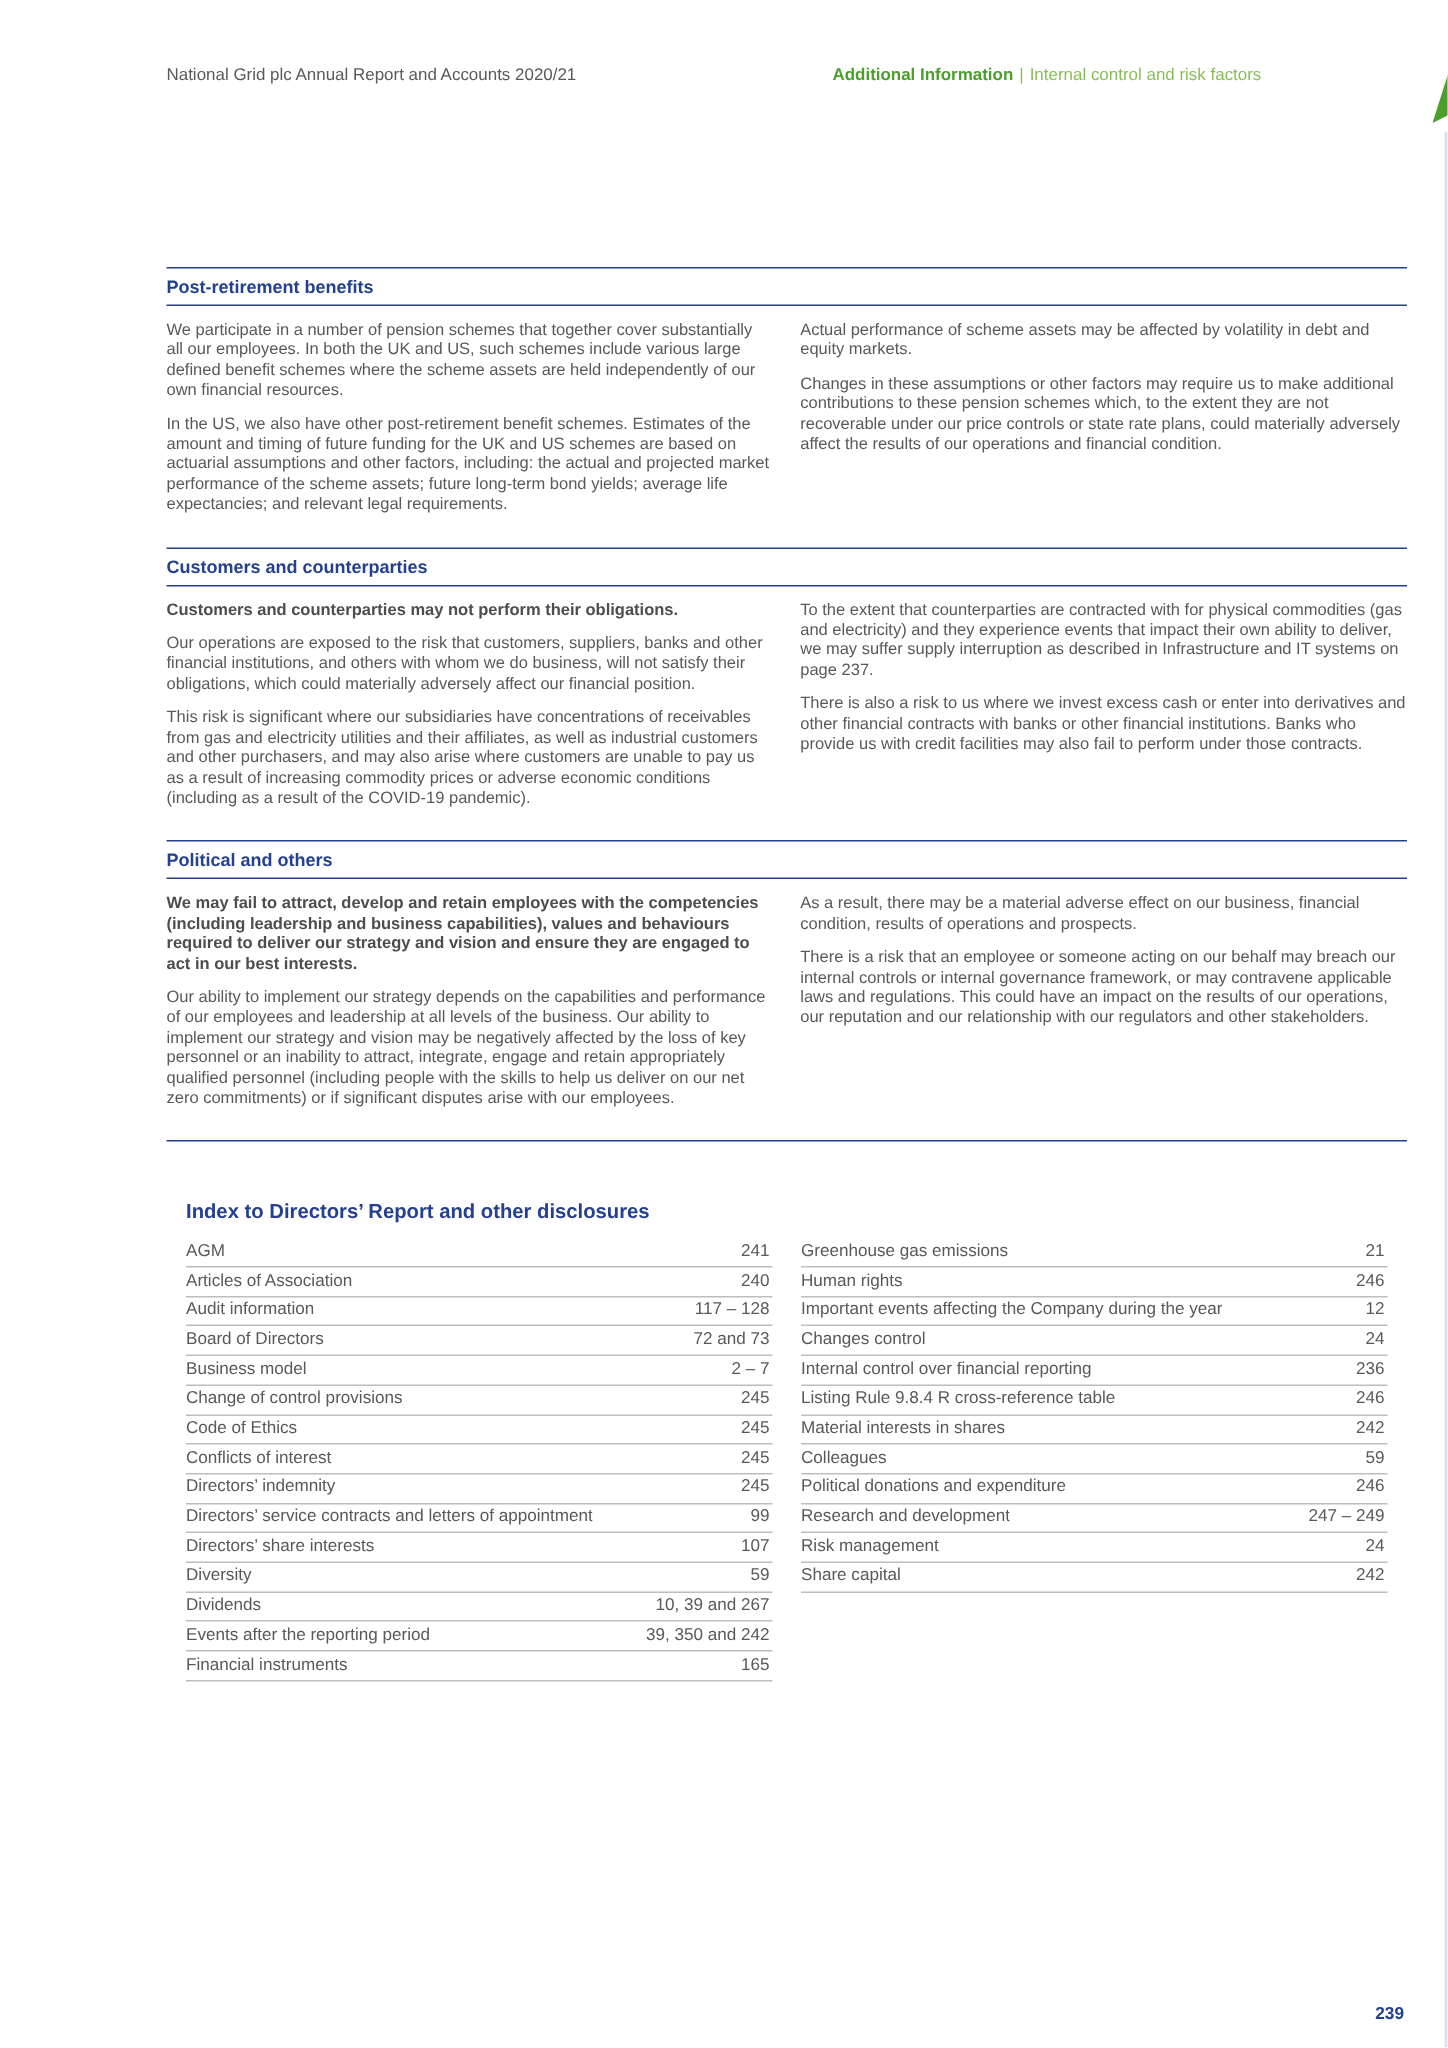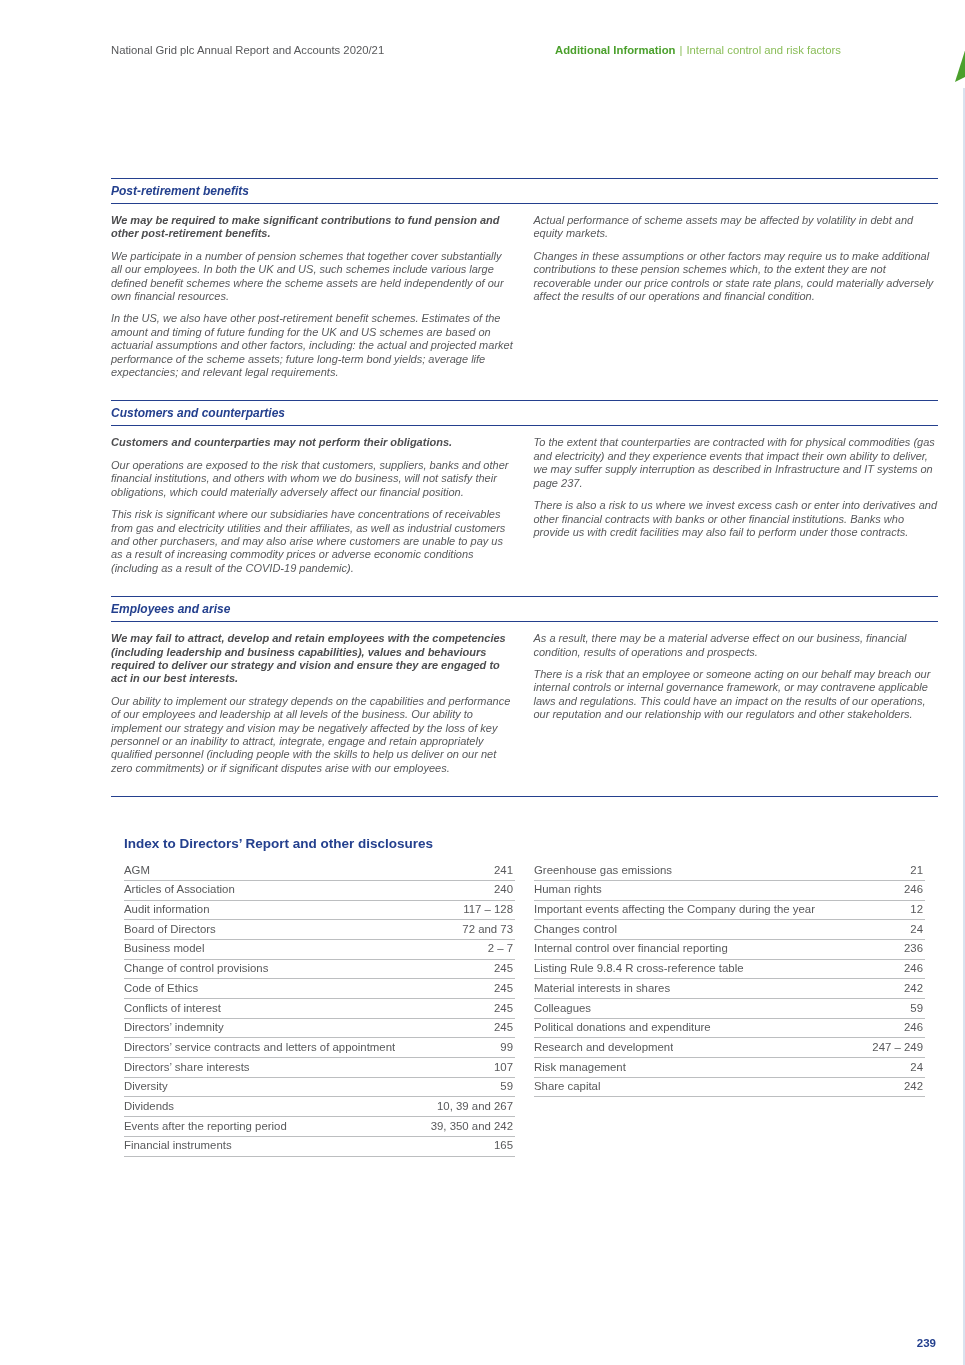--- a/index.html
+++ b/index.html
@@ -26,21 +26,21 @@
   .kite { position: absolute; top: 30px; right: 2px; }
   .edge-bar {
     position: absolute; top: 88px; right: 12px;
     width: 18px; height: 1277px;
     background: #d9e3ef;
   }
 
   
   .content { position: absolute; top: 178px; left: 83px; width: 827px; }
 
-  section.risk { border-bottom: 0; font-style: italic; }
+  section.risk { border-bottom: 0; }
   .risk-title {
     margin: 0 0 10px 0;
     padding: 5px 0 5px 0;
     border-top: 1px solid #24408e;
     border-bottom: 1px solid #24408e;
     color: #24408e;
     font-size: 12px;
     font-weight: bold;
   }
   .cols { display: flex; gap: 18px; padding-bottom: 12px; }
@@ -90,21 +90,20 @@
   </svg>
 
   <div class="edge-bar"></div>
 
   <main class="content">
 
     <section class="risk">
       <h2 class="risk-title">Post-retirement benefits</h2>
       <div class="cols">
         <div class="col">
-          <p class="lead">We may be required to make significant contributions to fund pension and other post-retirement benefits.</p>
           <div>
 
           <p class="para">We participate in a number of pension schemes that together cover substantially all our employees. In both the UK and US, such schemes include various large defined benefit schemes where the scheme assets are held independently of our own financial resources.</p>
               <p class="para">In the US, we also have other post-retirement benefit schemes. Estimates of the amount and timing of future funding for the UK and US schemes are based on actuarial assumptions and other factors, including: the actual and projected market performance of the scheme assets; future long-term bond yields; average life expectancies; and relevant legal requirements.</p>
             </div>
         </div>
         <div class="col">
           <div>
 
           <p class="para">Actual performance of scheme assets may be affected by volatility in debt and equity markets.</p>
@@ -129,21 +128,21 @@
           <div>
 
           <p class="para">To the extent that counterparties are contracted with for physical commodities (gas and electricity) and they experience events that impact their own ability to deliver, we may suffer supply interruption as described in Infrastructure and IT systems on page 237.</p>
               <p class="para">There is also a risk to us where we invest excess cash or enter into derivatives and other financial contracts with banks or other financial institutions. Banks who provide us with credit facilities may also fail to perform under those contracts.</p>
             </div>
         </div>
       </div>
     </section>
 
     <section class="risk">
-      <h2 class="risk-title">Employees and arise</h2>
+      <h2 class="risk-title">Political and others</h2>
       <div class="cols">
         <div class="col">
           <p class="lead">We may fail to attract, develop and retain employees with the competencies (including leadership and business capabilities), values and behaviours required to deliver our strategy and vision and ensure they are engaged to act in our best interests.</p>
           <div>
 
           <p class="para">Our ability to implement our strategy depends on the capabilities and performance of our employees and leadership at all levels of the business. Our ability to implement our strategy and vision may be negatively affected by the loss of key personnel or an inability to attract, integrate, engage and retain appropriately qualified personnel (including people with the skills to help us deliver on our net zero commitments) or if significant disputes arise with our employees.</p>
             </div>
         </div>
         <div class="col">
           <div>

